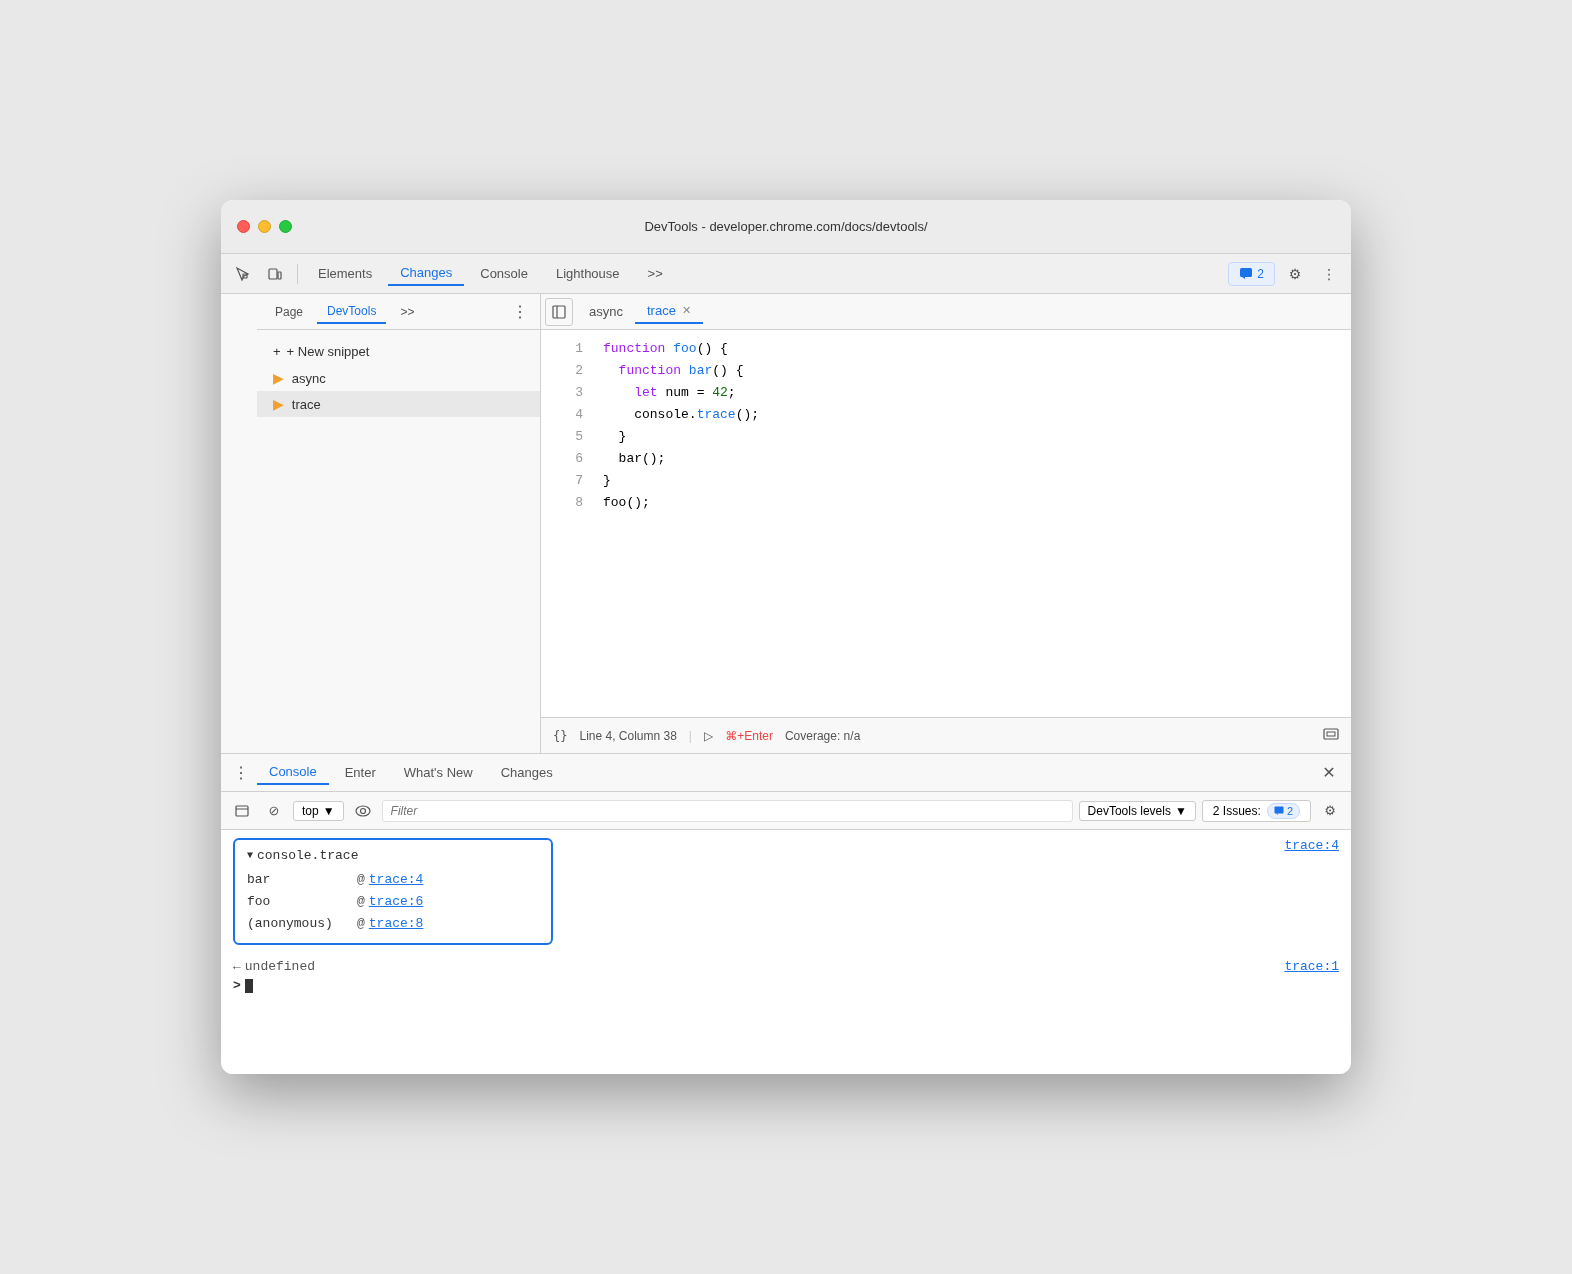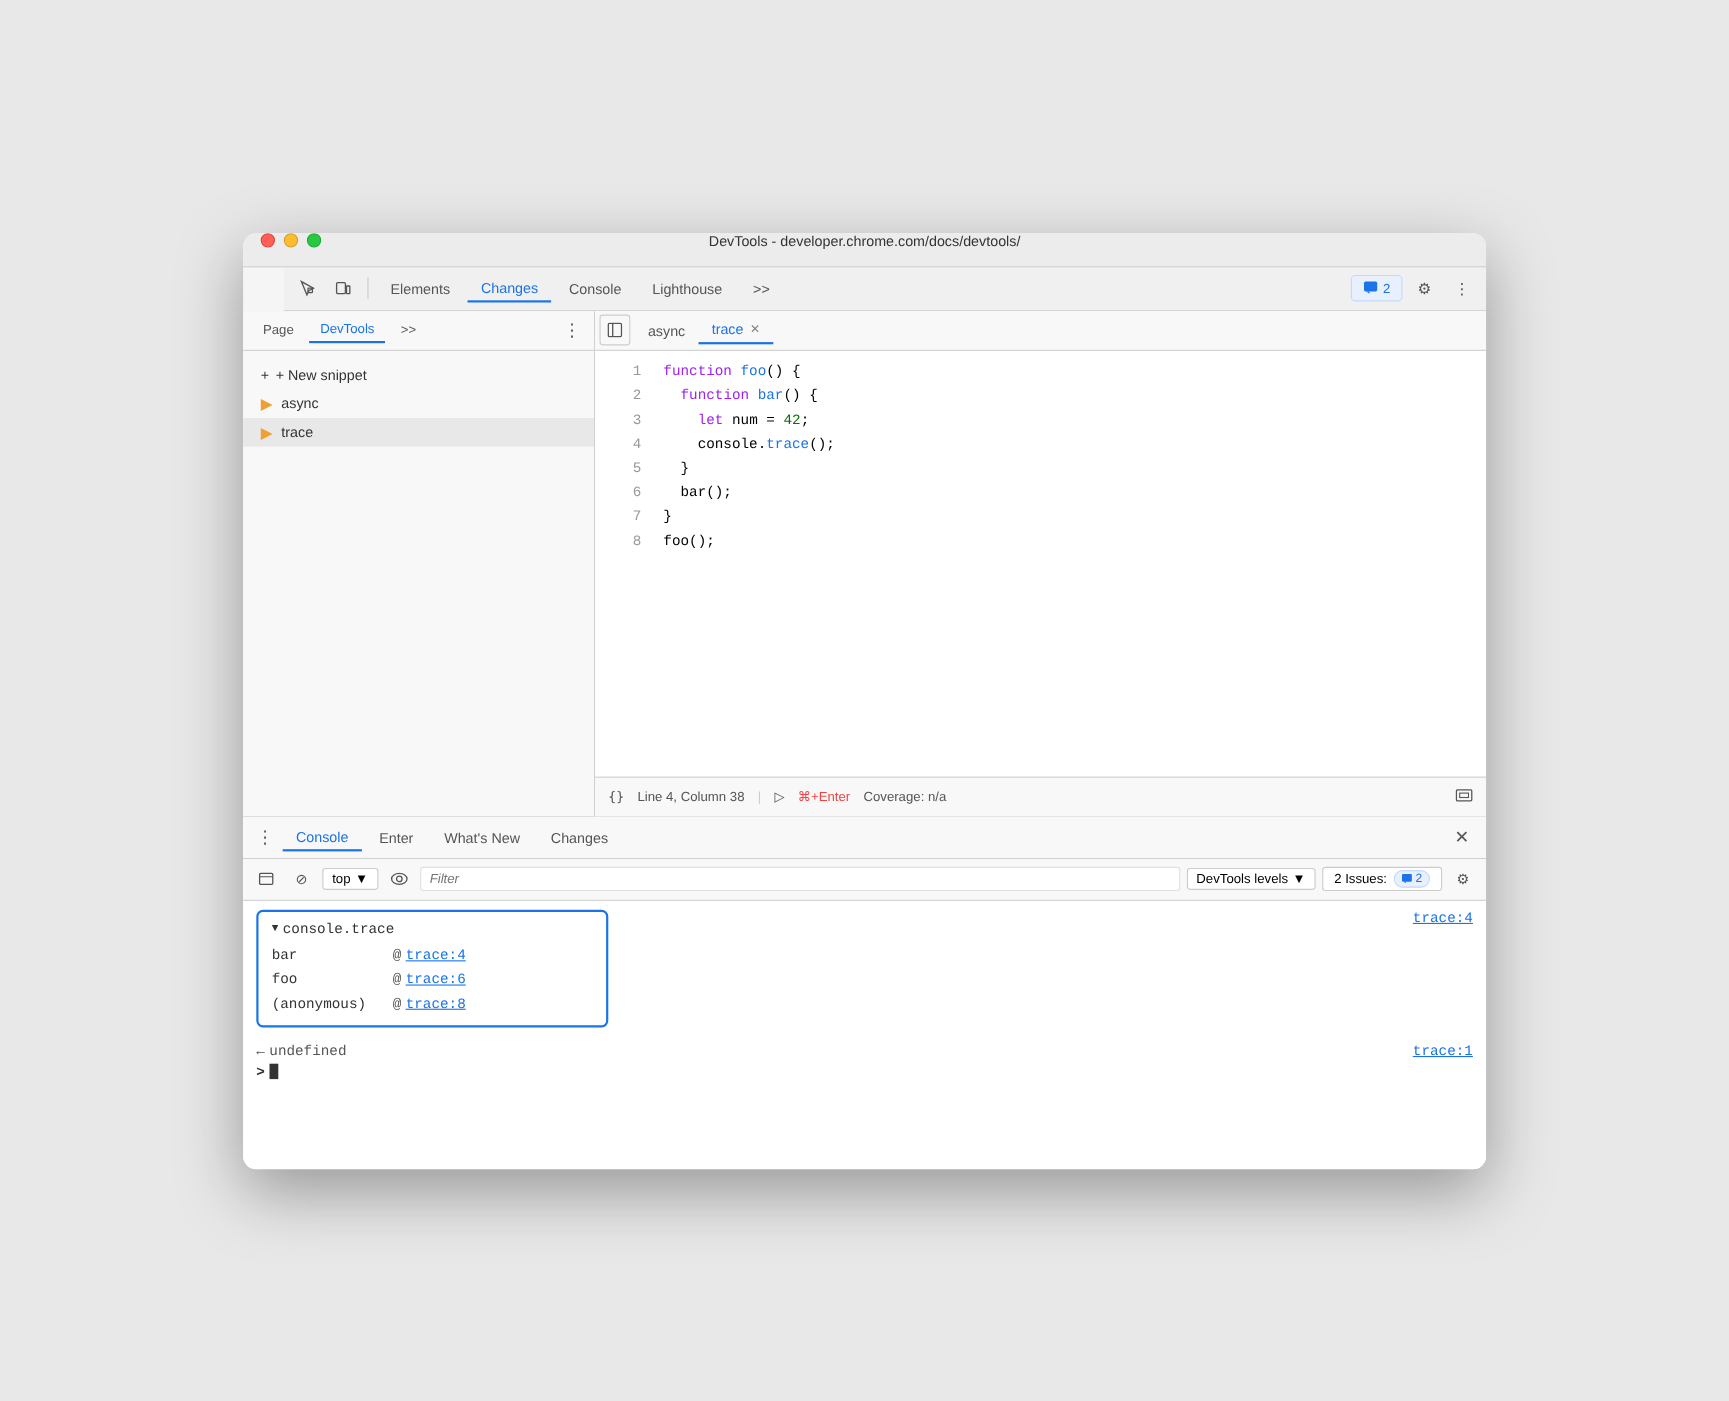--- a/index.html
+++ b/index.html
@@ -15,23 +15,23 @@
       width: 1130px;
       background: #f5f5f5;
       border-radius: 12px;
       box-shadow: 0 20px 60px rgba(0,0,0,0.35);
       overflow: hidden;
     }
     
     .titlebar {
       background: #ececec;
       border-bottom: 1px solid #d0d0d0;
-      height: 31px;
-      display: flex;
-      align-items: flex-start;
+      height: 54px;
+      display: flex;
+      align-items: center;
       padding: 0 16px;
       position: relative;
     }
     .traffic-lights {
       display: flex;
       gap: 8px;
       align-items: center;
     }
     .traffic-light {
       width: 13px;
@@ -51,21 +51,20 @@
     }
     
     .devtools-toolbar {
       background: #f0f0f0;
       border-bottom: 1px solid #d0d0d0;
       height: 40px;
       display: flex;
       align-items: center;
       padding: 0 8px;
       gap: 4px;
-      margin-left: 37px;
     }
     .toolbar-icon-btn {
       width: 28px;
       height: 28px;
       border: none;
       background: transparent;
       cursor: pointer;
       border-radius: 4px;
       display: flex;
       align-items: center;
@@ -118,20 +117,21 @@
       height: 460px;
       border-bottom: 1px solid #d0d0d0;
     }
     
     .sidebar {
       width: 320px;
       border-right: 1px solid #d0d0d0;
       background: #f8f8f8;
       display: flex;
       flex-direction: column;
+      padding-left: 36px;
     }
     .sidebar-tabs {
       display: flex;
       align-items: center;
       border-bottom: 1px solid #d0d0d0;
       padding: 0 8px;
       height: 36px;
       gap: 4px;
     }
     .sidebar-tab {

